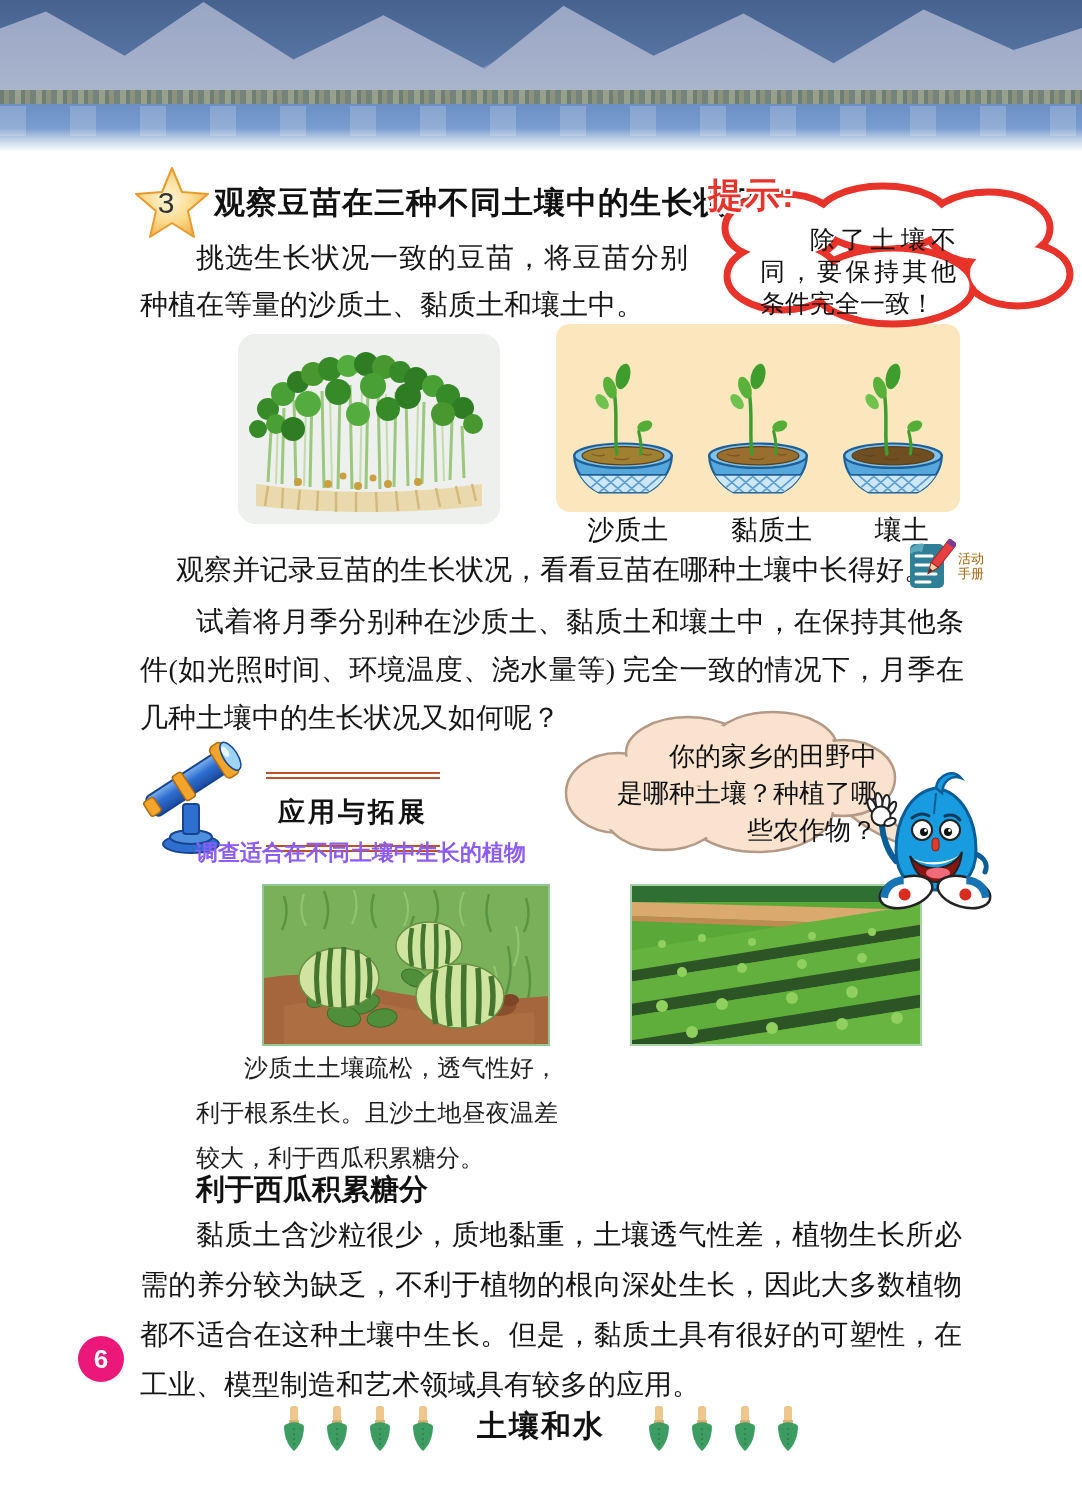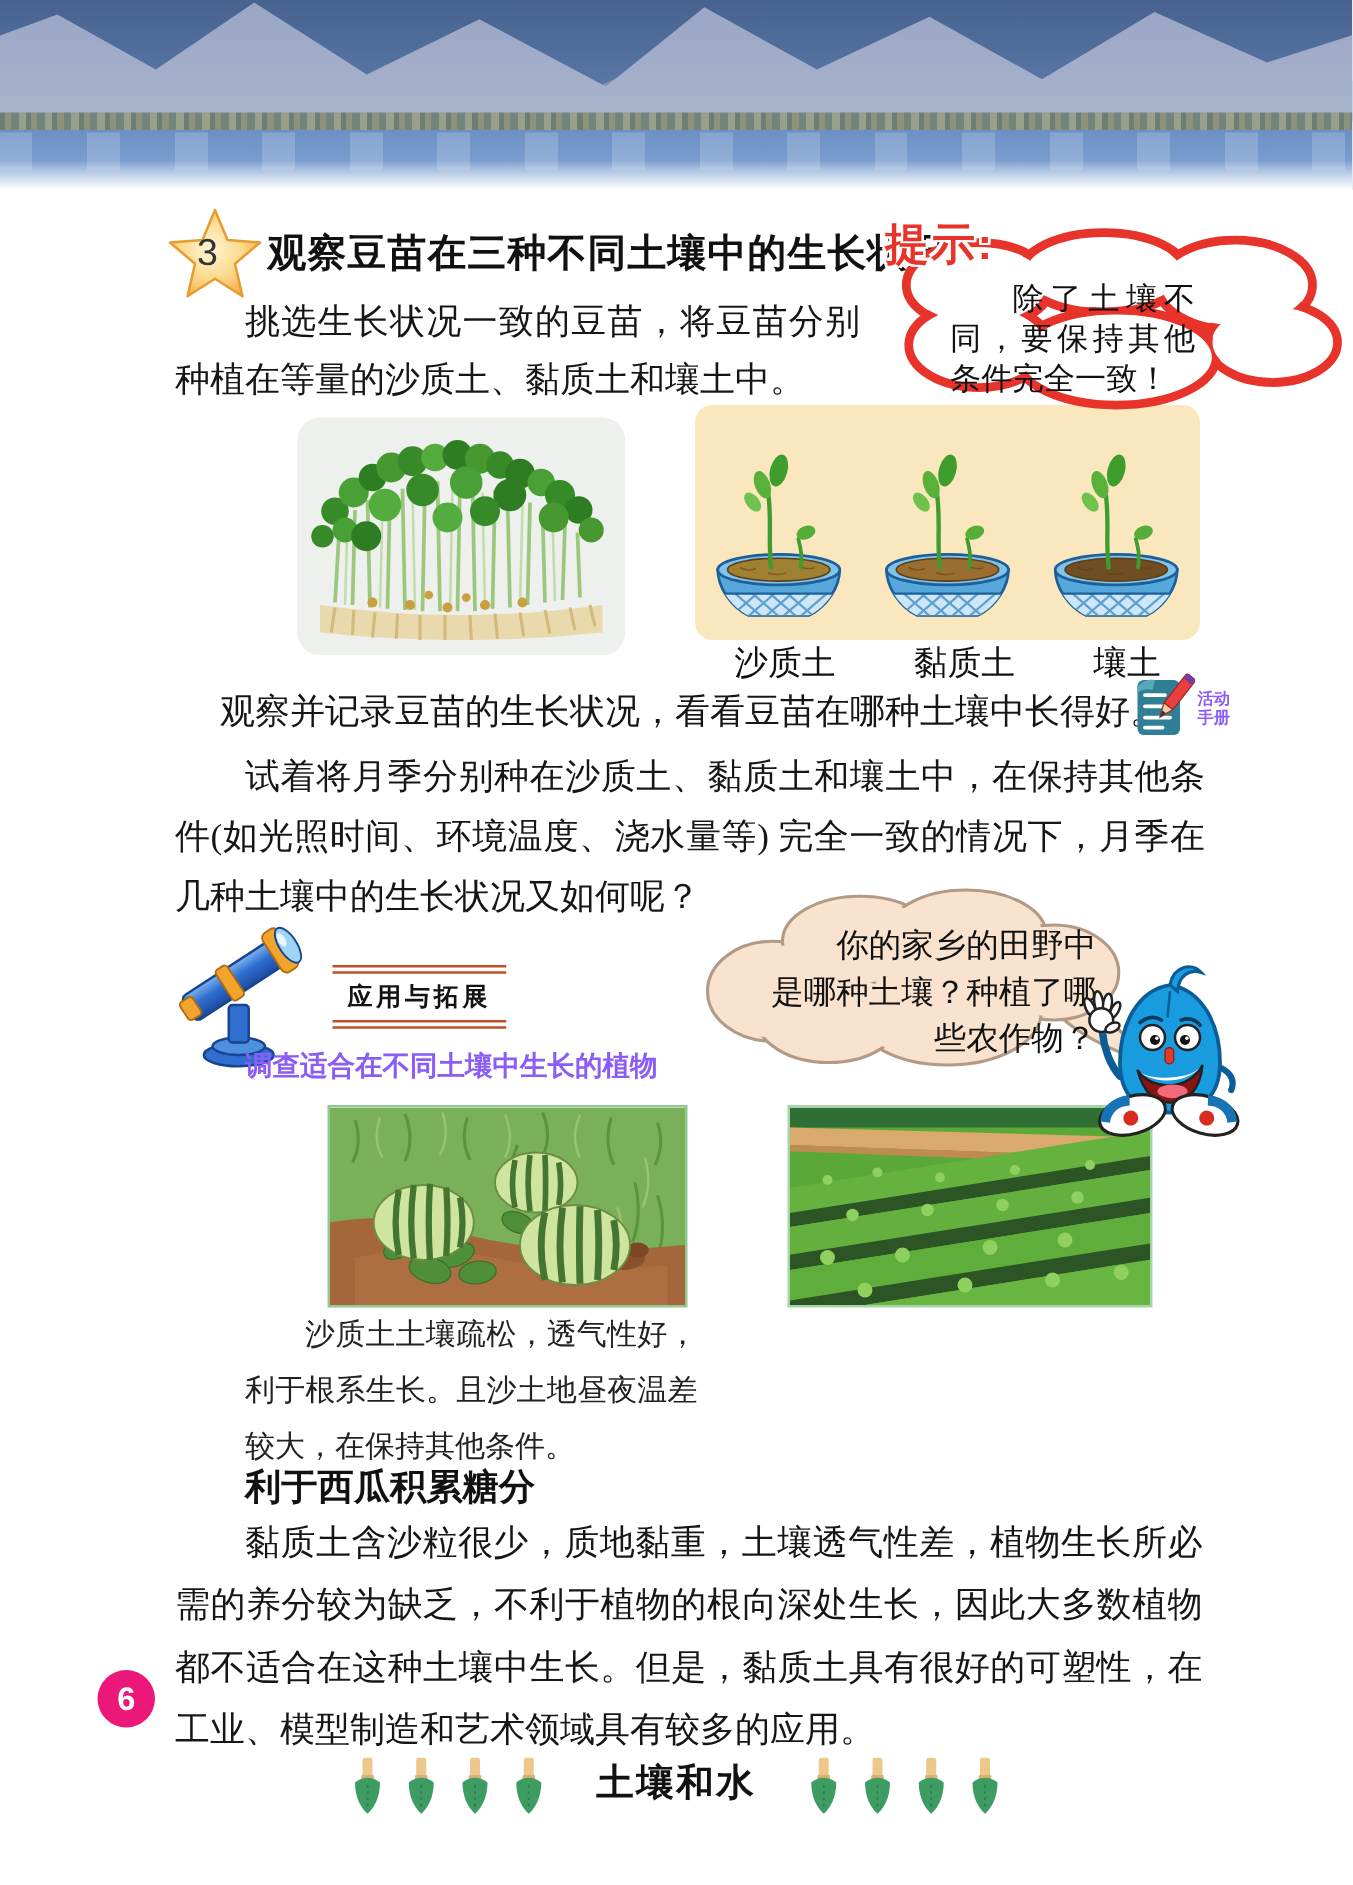--- a/index.html
+++ b/index.html
@@ -50,27 +50,27 @@
   
   .sprout-photo{position:absolute;left:238px;top:334px;width:262px;height:190px;border-radius:18px;
     overflow:hidden;background:#edf0ec;}
   .pots-panel{position:absolute;left:556px;top:324px;width:404px;height:188px;background:#fbe7bd;
     border-radius:14px;display:flex;justify-content:space-around;align-items:flex-end;z-index:1;}
   .pots-panel svg{display:block;margin-bottom:2px;}
   .pot-labels{position:absolute;left:556px;top:512px;width:404px;display:flex;
     justify-content:space-around;font-size:27px;color:#111;}
 
   .handbook{position:absolute;left:908px;top:538px;display:flex;align-items:center;z-index:2;}
-  .handbook-label{font-size:13px;line-height:15px;color:#8b5cf6;width:2em;
-    word-break:break-all;margin-left:2px;font-weight:bold;}
+  .handbook-label{font-size:13px;line-height:15px;color:#a16207;width:2em;
+    word-break:break-all;margin-left:2px;font-weight:normal;}
 
   
   .telescope{position:absolute;left:134px;top:720px;}
   .ext-heading{position:absolute;left:266px;top:772px;border-top:7px double #c0502a;
-    border-bottom:7px double #c0502a;padding:5px 12px;font-size:20px;font-weight:bold;
+    border-bottom:7px double #c0502a;padding:15px 12px;font-size:27px;font-weight:bold;
     color:#121212;letter-spacing:3px;}
   .speech-bubble{position:absolute;left:548px;top:698px;width:372px;height:170px;z-index:4;}
   .speech-text{position:absolute;left:64px;top:40px;width:265px;font-size:26px;line-height:37px;
     color:#111;text-indent:2em;text-align:right;}
   .mascot{position:absolute;left:858px;top:766px;z-index:6;}
 
   .survey-heading{position:absolute;left:196px;top:838px;font-size:22px;font-weight:bold;color:#8b5cf6;}
 
   .photo{position:absolute;top:884px;overflow:hidden;}
   .photo-melon{left:262px;width:284px;height:158px;border:2px solid #92c892;}
@@ -444,21 +444,21 @@
           <circle cx="160" cy="112" r="6"></circle>
         <circle cx="220" cy="106" r="6"></circle>
           <circle cx="60" cy="146" r="6"></circle>
           <circle cx="140" cy="142" r="6"></circle>
         <circle cx="210" cy="138" r="6"></circle>
           <circle cx="265" cy="132" r="6"></circle>
       </g>
     </svg>
   </div>
 
-  <div class="caption cap-sandy serif">沙质土土壤疏松，透气性好，利于根系生长。且沙土地昼夜温差较大，在保持其他条件。</div>
+  <div class="caption cap-sandy serif">沙质土土壤疏松，透气性好，利于根系生长。且沙土地昼夜温差较大，利于西瓜积累糖分。</div>
 
   <div class="clay-heading sans">利于西瓜积累糖分</div>
   <div class="para p-clay serif">黏质土含沙粒很少，质地黏重，土壤透气性差，植物生长所必需的养分较为缺乏，不利于植物的根向深处生长，因此大多数植物都不适合在这种土壤中生长。但是，黏质土具有很好的可塑性，在工业、模型制造和艺术领域具有较多的应用。</div>
 
   <div class="page-badge sans">6</div>
 
   <div class="footer">
     <svg width="26" height="46" viewBox="0 0 26 46">
         <use href="#shovel-def"></use>
       </svg>

